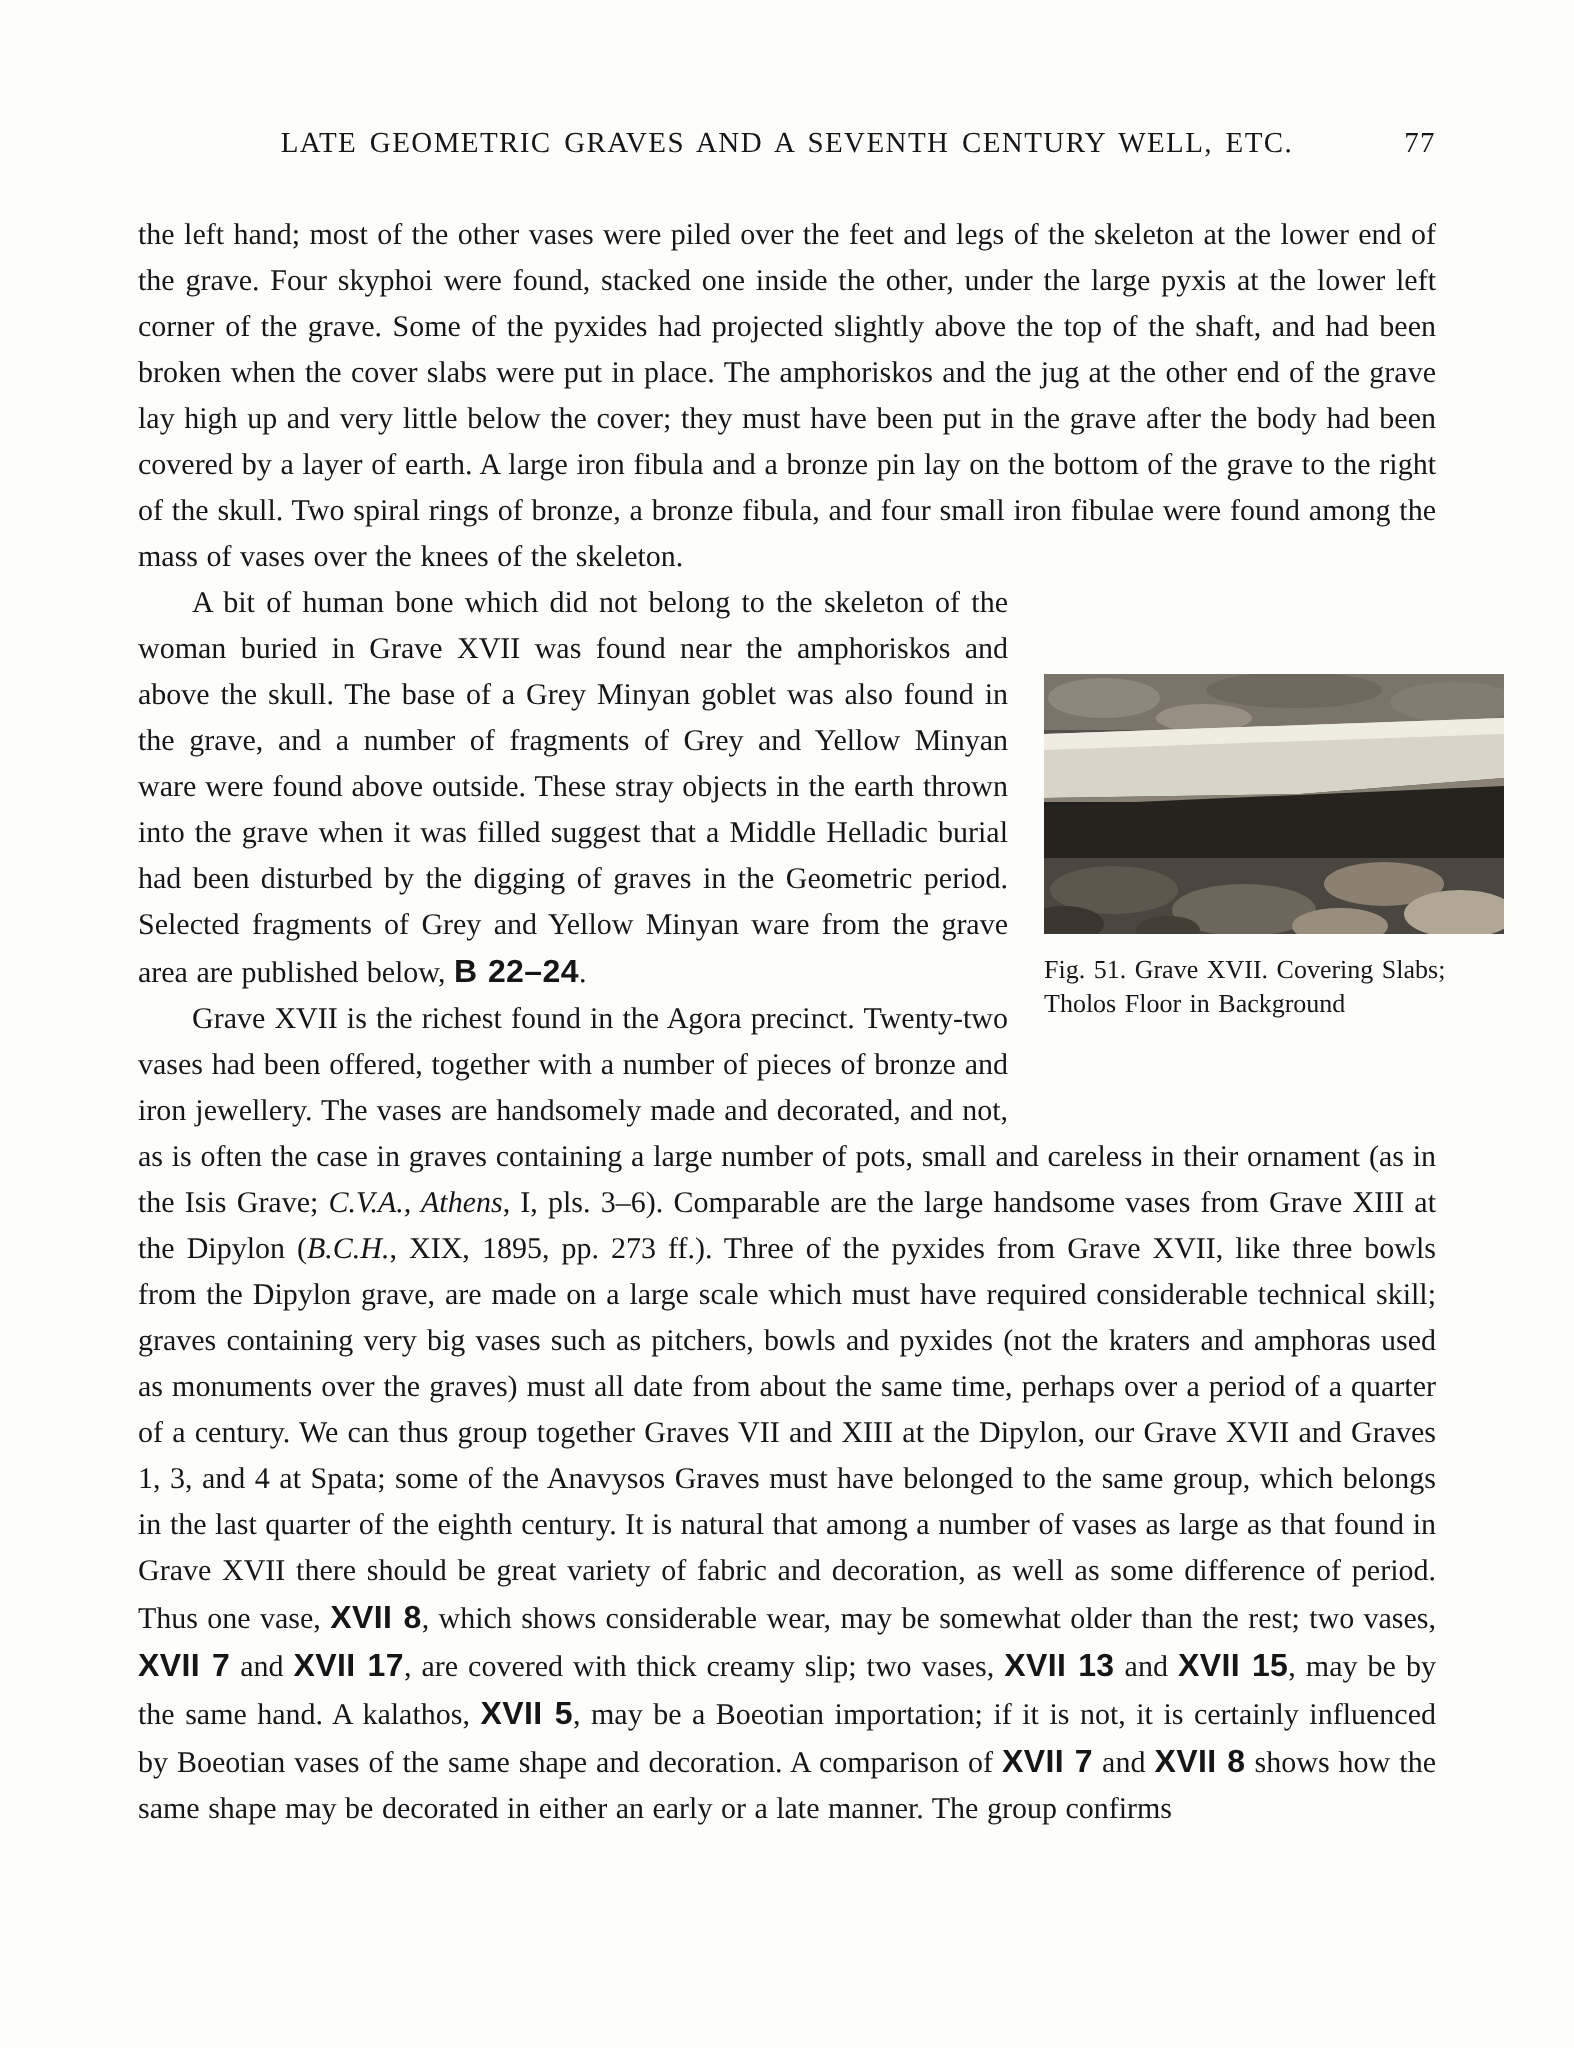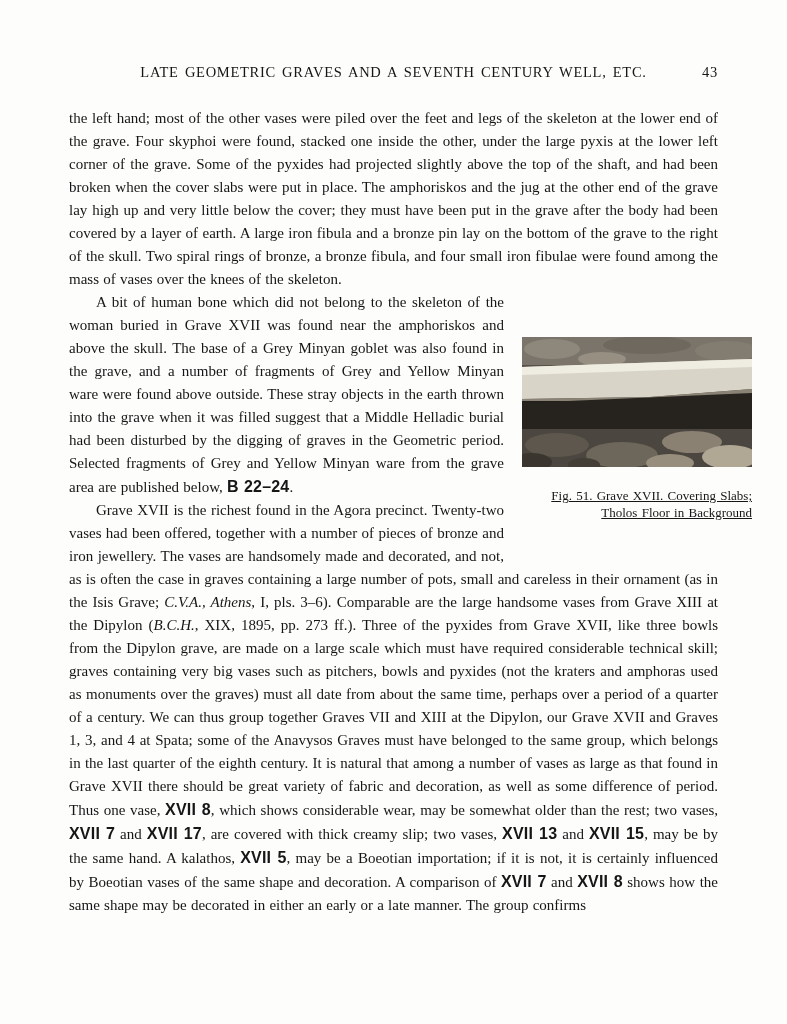--- a/index.html
+++ b/index.html
@@ -69,36 +69,35 @@
     display: block;
     width: 230px;
     height: 130px;
     line-height: 0;
   }
   .figure-photo svg {
     display: block;
   }
   .figure-caption {
     display: block;
-    margin-top: 20px;
-    text-align: right;
+    margin-top: 9px;
+    text-align: left;
     font-size: 13px;
     line-height: 17px;
     word-spacing: 1px;
-    text-decoration: underline;
   }
 </style>
 </head>
 <body>
 
 <div class="sheet">
   <div class="content">
     <div class="header">
       <span class="running-title">LATE GEOMETRIC GRAVES AND A SEVENTH CENTURY WELL, ETC.</span>
-      <span class="page-number">43</span>
+      <span class="page-number">77</span>
     </div>
     <div class="body-text" id="body-text">
         <div class="para"><span class="seg-plain">the left hand; most of the other vases were piled over the feet and legs of the skeleton at the lower end of the grave.  Four skyphoi were found, stacked one inside the other, under the large pyxis at the lower left corner of the grave.  Some of the pyxides had projected slightly above the top of the shaft, and had been broken when the cover slabs were put in place.  The amphoriskos and the jug at the other end of the grave lay high up and very little below the cover; they must have been put in the grave after the body had been covered by a layer of earth.  A large iron fibula and a bronze pin lay on the bottom of the grave to the right of the skull.  Two spiral rings of bronze, a bronze fibula, and four small iron fibulae were found among the mass of vases over the knees of the skeleton.</span></div>
         <div class="para indent">
   <span class="figure-float">
     <span class="figure-photo">
       <svg width="230" height="130" viewBox="0 0 230 130" preserveAspectRatio="none">
         <rect width="230" height="130" fill="#55504a"></rect>
         <rect y="0" width="230" height="28" fill="#7a746a"></rect>
         <ellipse cx="30" cy="12" rx="28" ry="10" fill="#8e887c"></ellipse>

